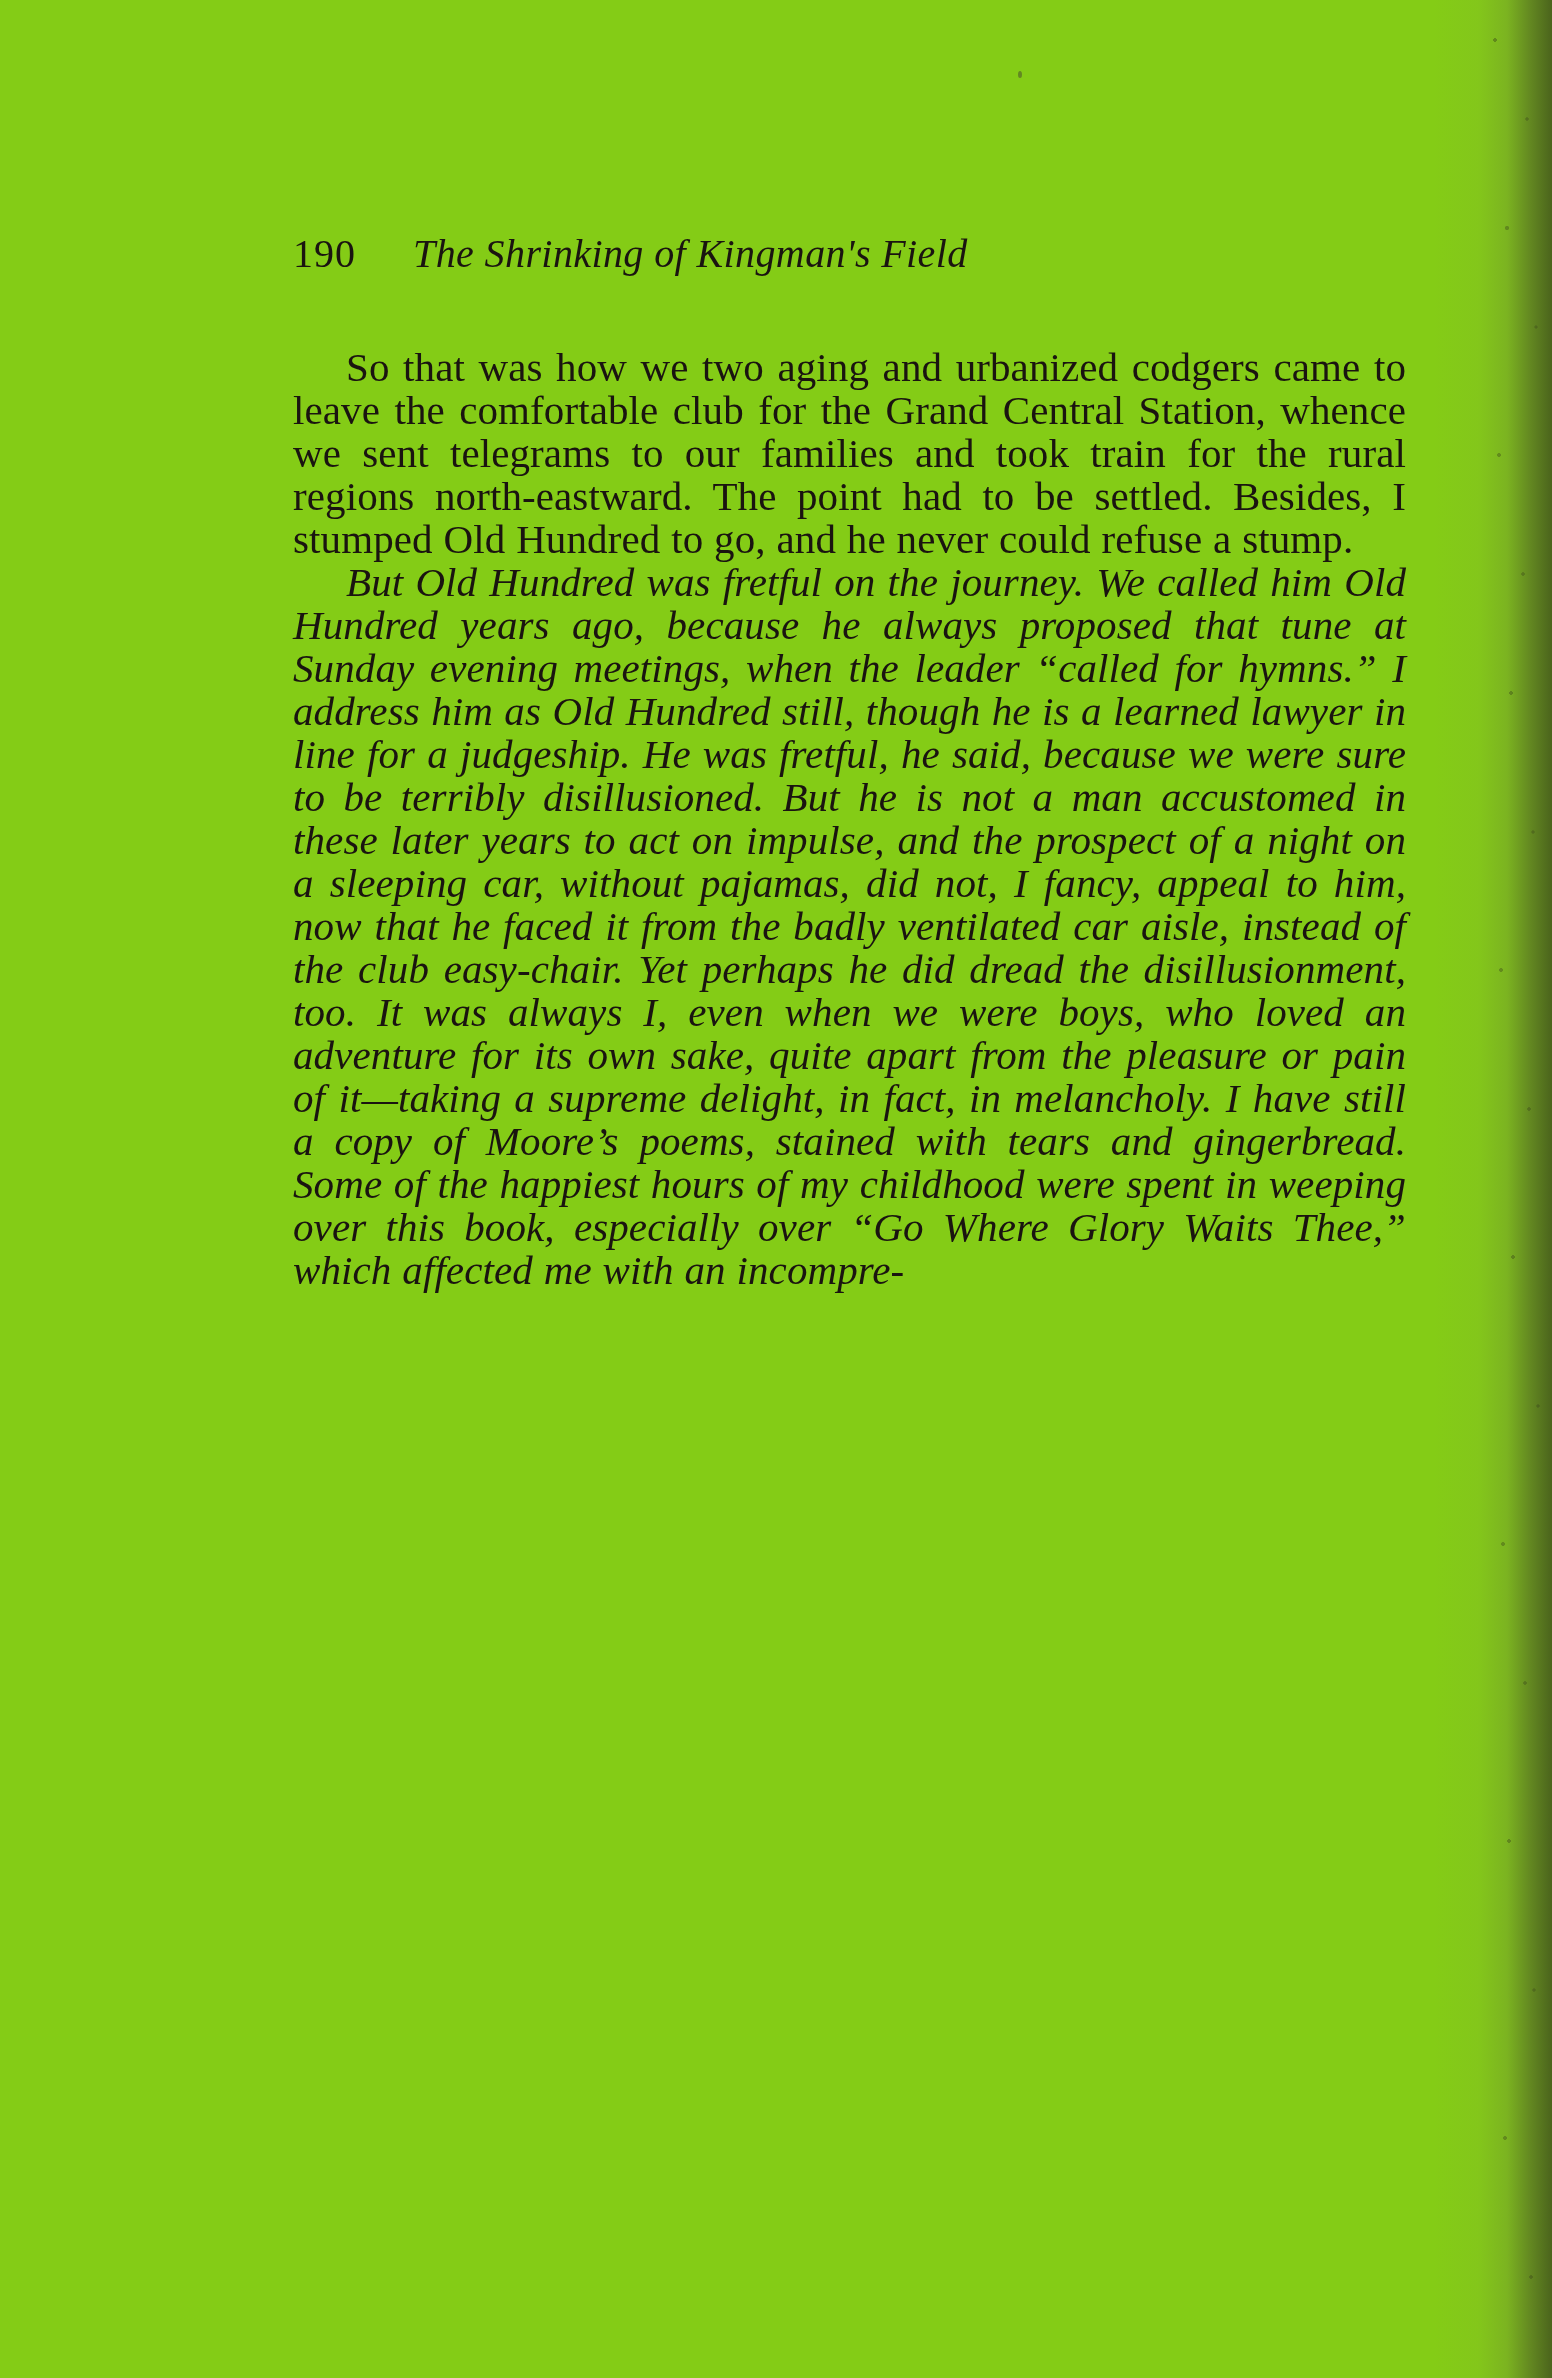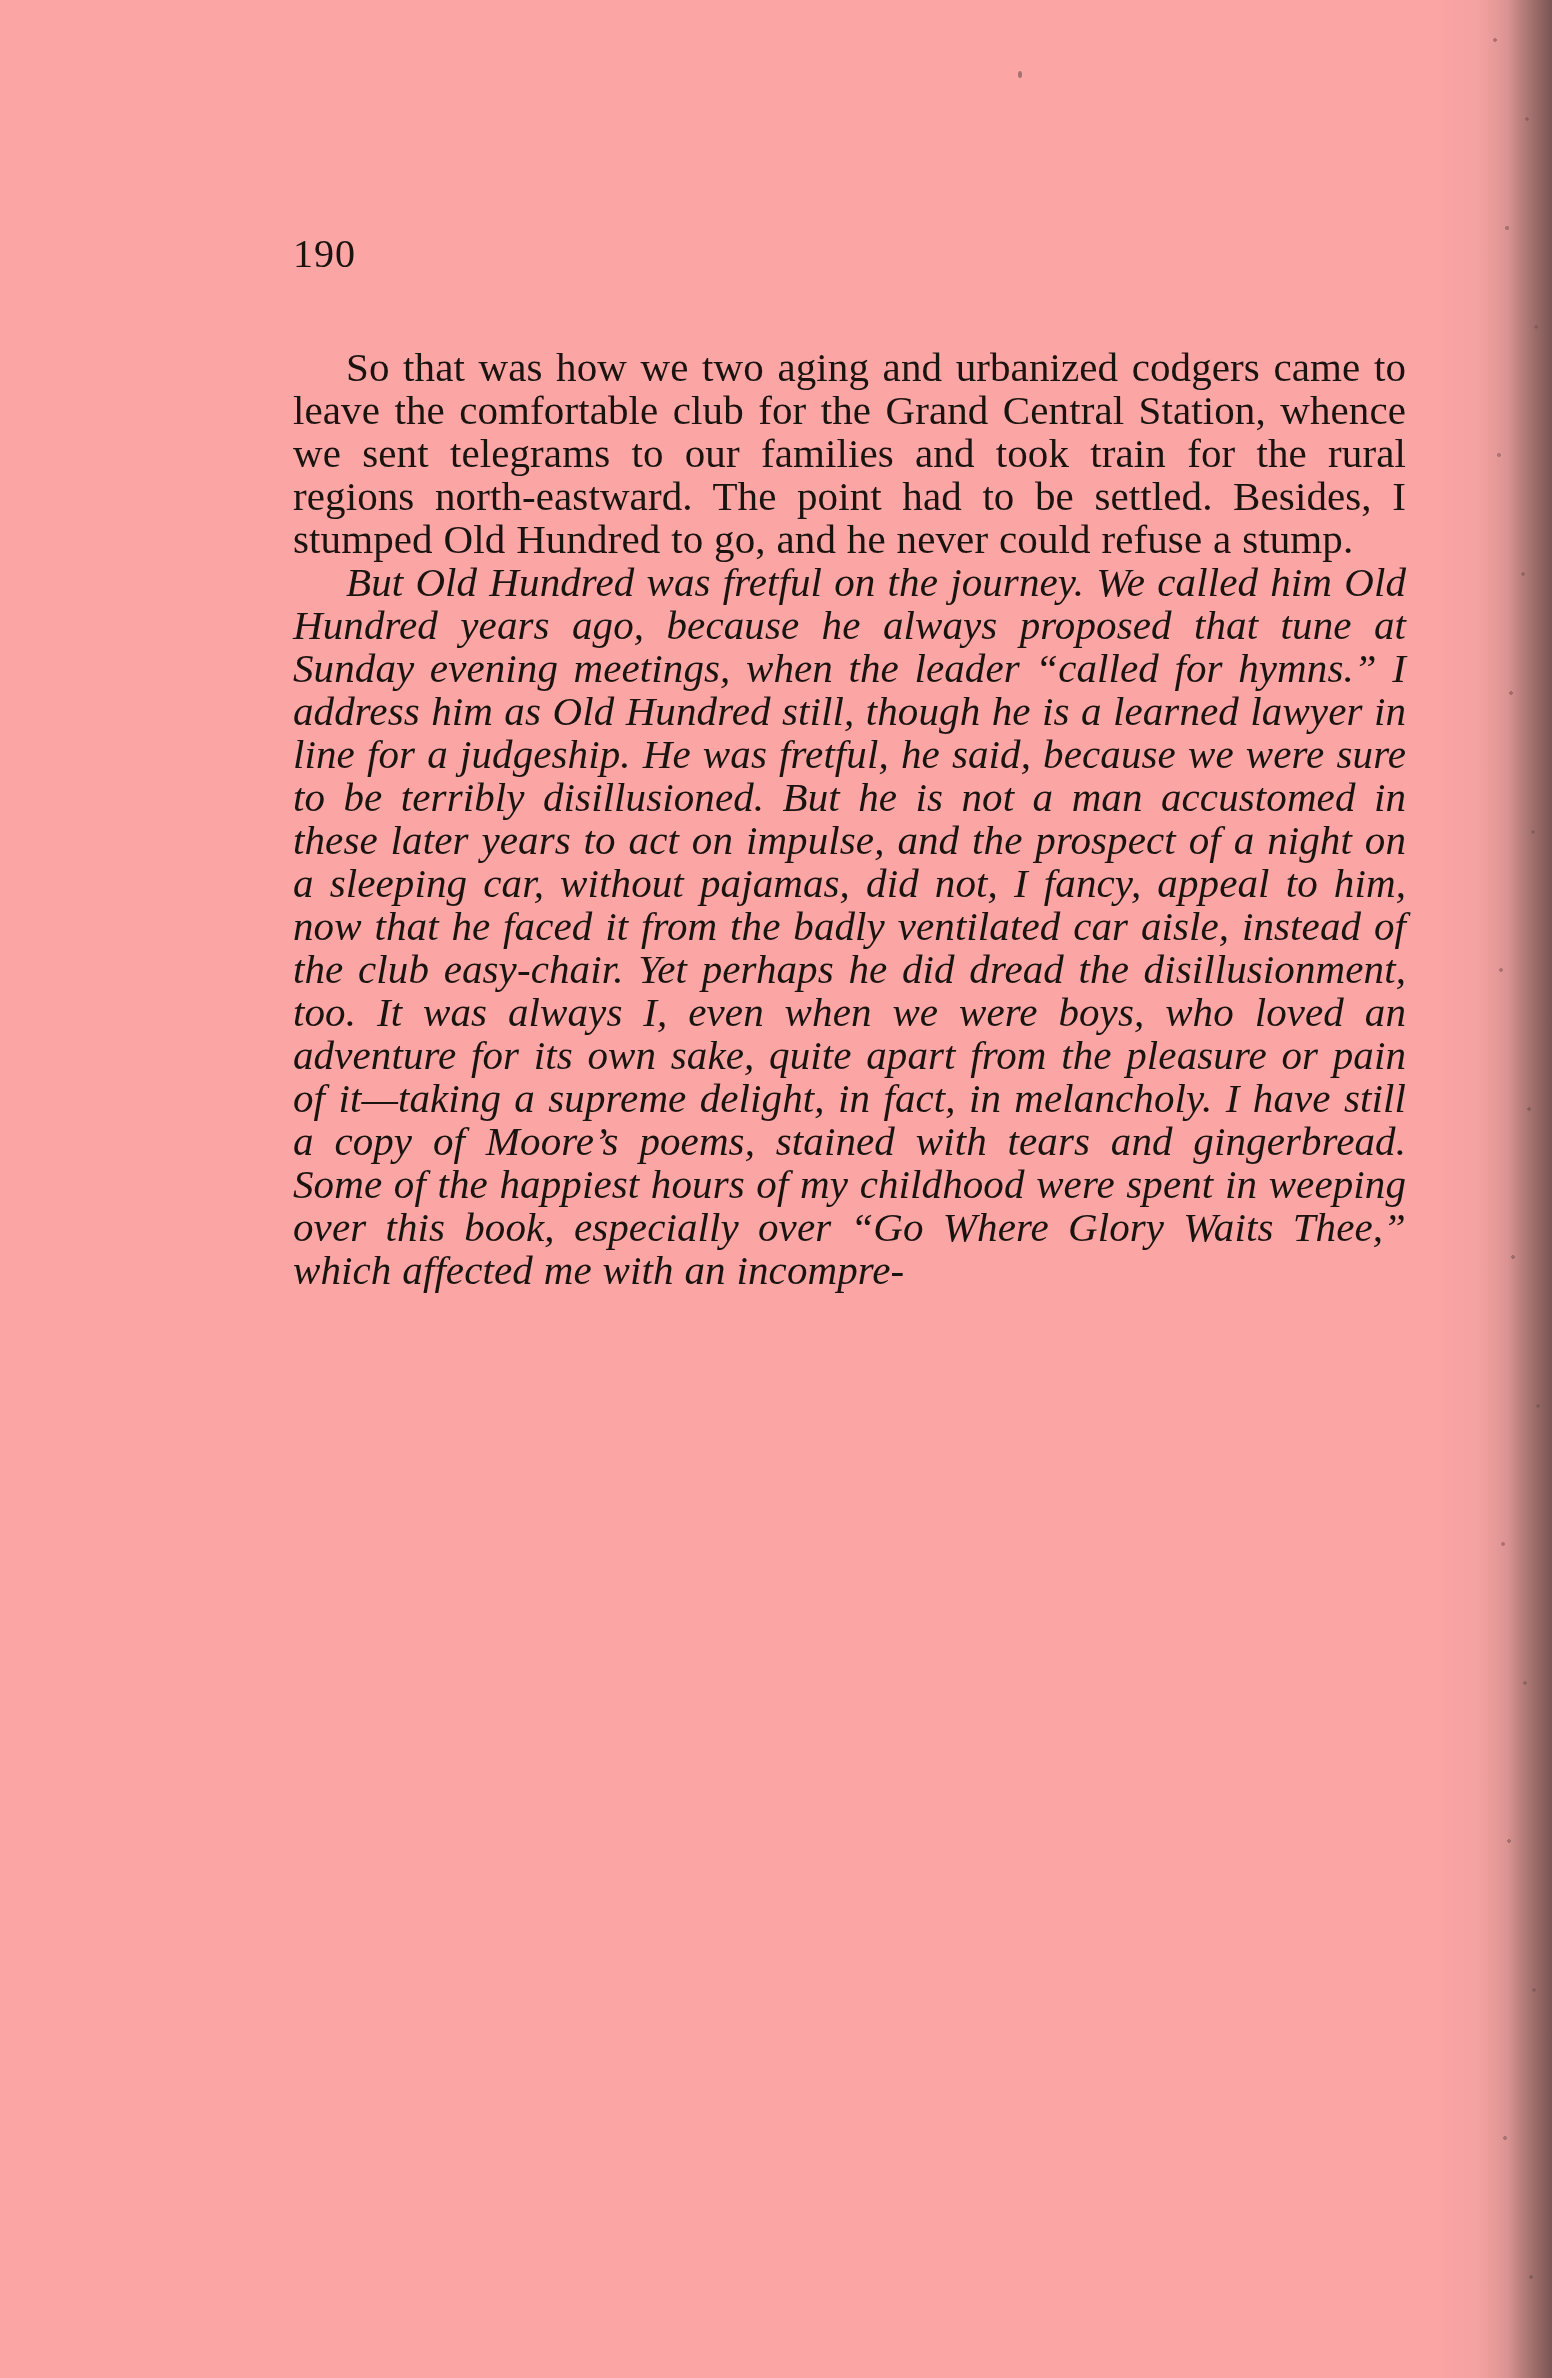--- a/index.html
+++ b/index.html
@@ -13,21 +13,21 @@
     position: relative;
     overflow: hidden;
     font-family: "Liberation Serif", serif;
     color: #1a1410;
   }
 
   
   #page {
     position: absolute;
     inset: 0;
-    background: #fca5a5;
+    background: #84cc16;
   }
 
   
   #gutter-shadow {
     position: absolute;
     top: 0;
     right: 0;
     width: 119px;
     height: 100%;
     background: linear-gradient(to right,
@@ -123,20 +123,21 @@
 <body>
 
 <div id="page">
 
   <div class="fleck" style="left:1018px; top:71px;"></div>
 
   <div id="textblock">
 
     <div id="running-head">
       <span id="folio">190</span>
+      <span id="head-title">The Shrinking of Kingman's Field</span>
     </div>
 
     <p class="body indent">So that was how we two aging and urbanized codgers came to leave the comfortable club for the Grand Central Station, whence we sent telegrams to our families and took train for the rural regions north-eastward. The point had to be settled. Besides, I stumped Old Hundred to go, and he never could refuse a stump.</p>
     <p class="body indent">But Old Hundred was fretful on the journey. We called him Old Hundred years ago, because he always proposed that tune at Sunday evening meetings, when the leader “called for hymns.” I address him as Old Hundred still, though he is a learned lawyer in line for a judgeship. He was fretful, he said, because we were sure to be terribly disillusioned. But he is not a man accustomed in these later years to act on impulse, and the prospect of a night on a sleeping car, without pajamas, did not, I fancy, appeal to him, now that he faced it from the badly ventilated car aisle, instead of the club easy-chair. Yet perhaps he did dread the disillusionment, too. It was always I, even when we were boys, who loved an adventure for its own sake, quite apart from the pleasure or pain of it—taking a supreme delight, in fact, in melancholy. I have still a copy of Moore’s poems, stained with tears and gingerbread. Some of the happiest hours of my childhood were spent in weeping over this book, especially over “Go Where Glory Waits Thee,” which affected me with an incompre-</p>
 
   </div>
 
   <div id="gutter-shadow"></div>
   <div id="gutter-speckle"></div>
 </div>

